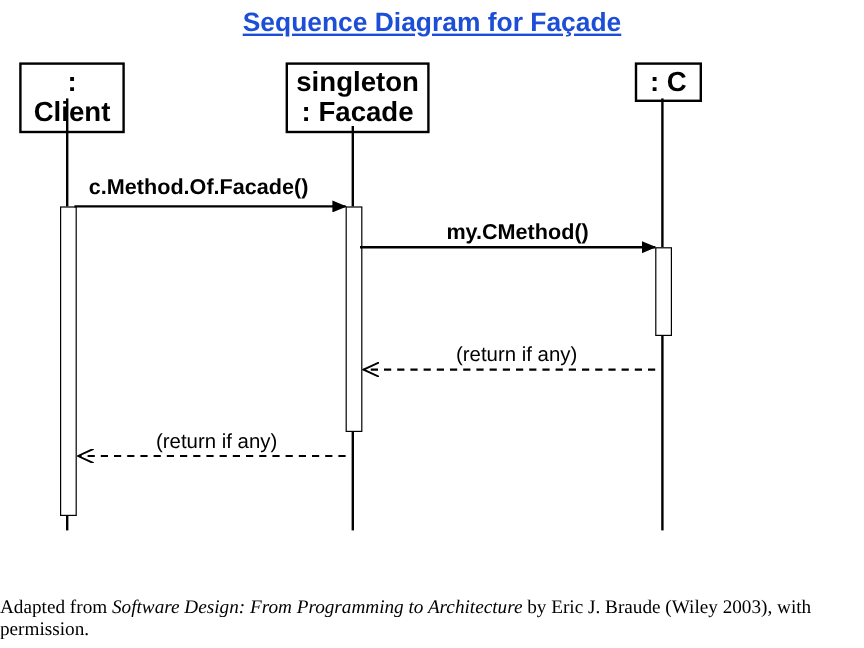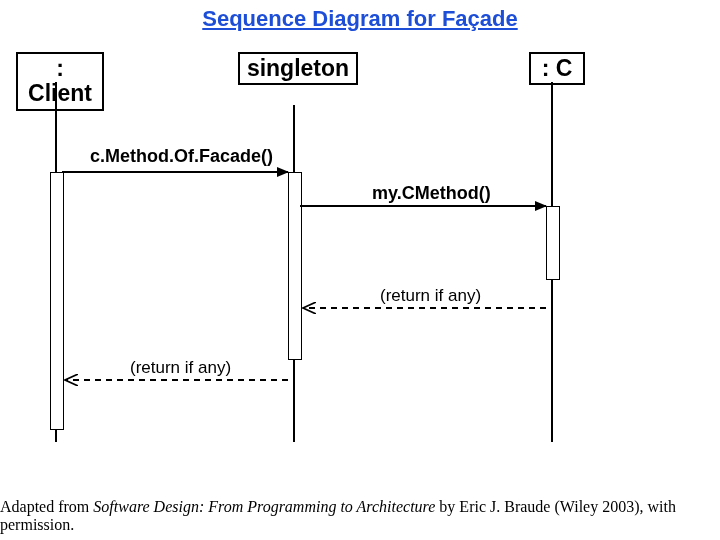--- a/index.html
+++ b/index.html
@@ -73,34 +73,35 @@
 </head>
 <body>
 
 <div class="title">Sequence Diagram for Façade</div>
 
 <div class="role-box" style="left:16px; top:52px; width:72px;">
   <span>: Client</span>
 </div>
 <div class="role-box" style="left:238px; top:52px; width:104px;">
   <span>singleton</span><br>
+  <span>: Facade</span>
 </div>
 <div class="role-box" style="left:529px; top:52px; width:40px;">
   <span>: C</span>
 </div>
 
 <div class="lifeline" style="left:55px; top:82px; height:360px;"></div>
 <div class="lifeline" style="left:293px; top:105px; height:337px;"></div>
 <div class="lifeline" style="left:551px; top:82px; height:360px;"></div>
 
 <div class="activation" style="left:50px; top:172px; height:256px;"></div>
 <div class="activation" style="left:288px; top:172px; height:186px;"></div>
 <div class="activation" style="left:546px; top:206px; height:72px;"></div>
 
-<div class="msg-label" style="left:90px; top:146px;">c.Method.Of.Facade()</div>
+<div class="msg-label" style="left:74px; top:146px;">c.Method.Of.Facade()</div>
 <div class="msg-label" style="left:372px; top:183px;">my.CMethod()</div>
 <div class="ret-label" style="left:380px; top:286px;">(return if any)</div>
 <div class="ret-label" style="left:130px; top:358px;">(return if any)</div>
 
 <svg class="overlay" viewBox="0 0 720 540">
   <defs>
     <marker id="arrow" markerWidth="12" markerHeight="10" refX="11" refY="5" orient="auto" markerUnits="userSpaceOnUse">
       <path d="M0,0 L12,5 L0,10 Z" fill="#000"></path>
     </marker>
     <marker id="open-arrow" markerWidth="14" markerHeight="12" refX="13" refY="6" orient="auto" markerUnits="userSpaceOnUse">

